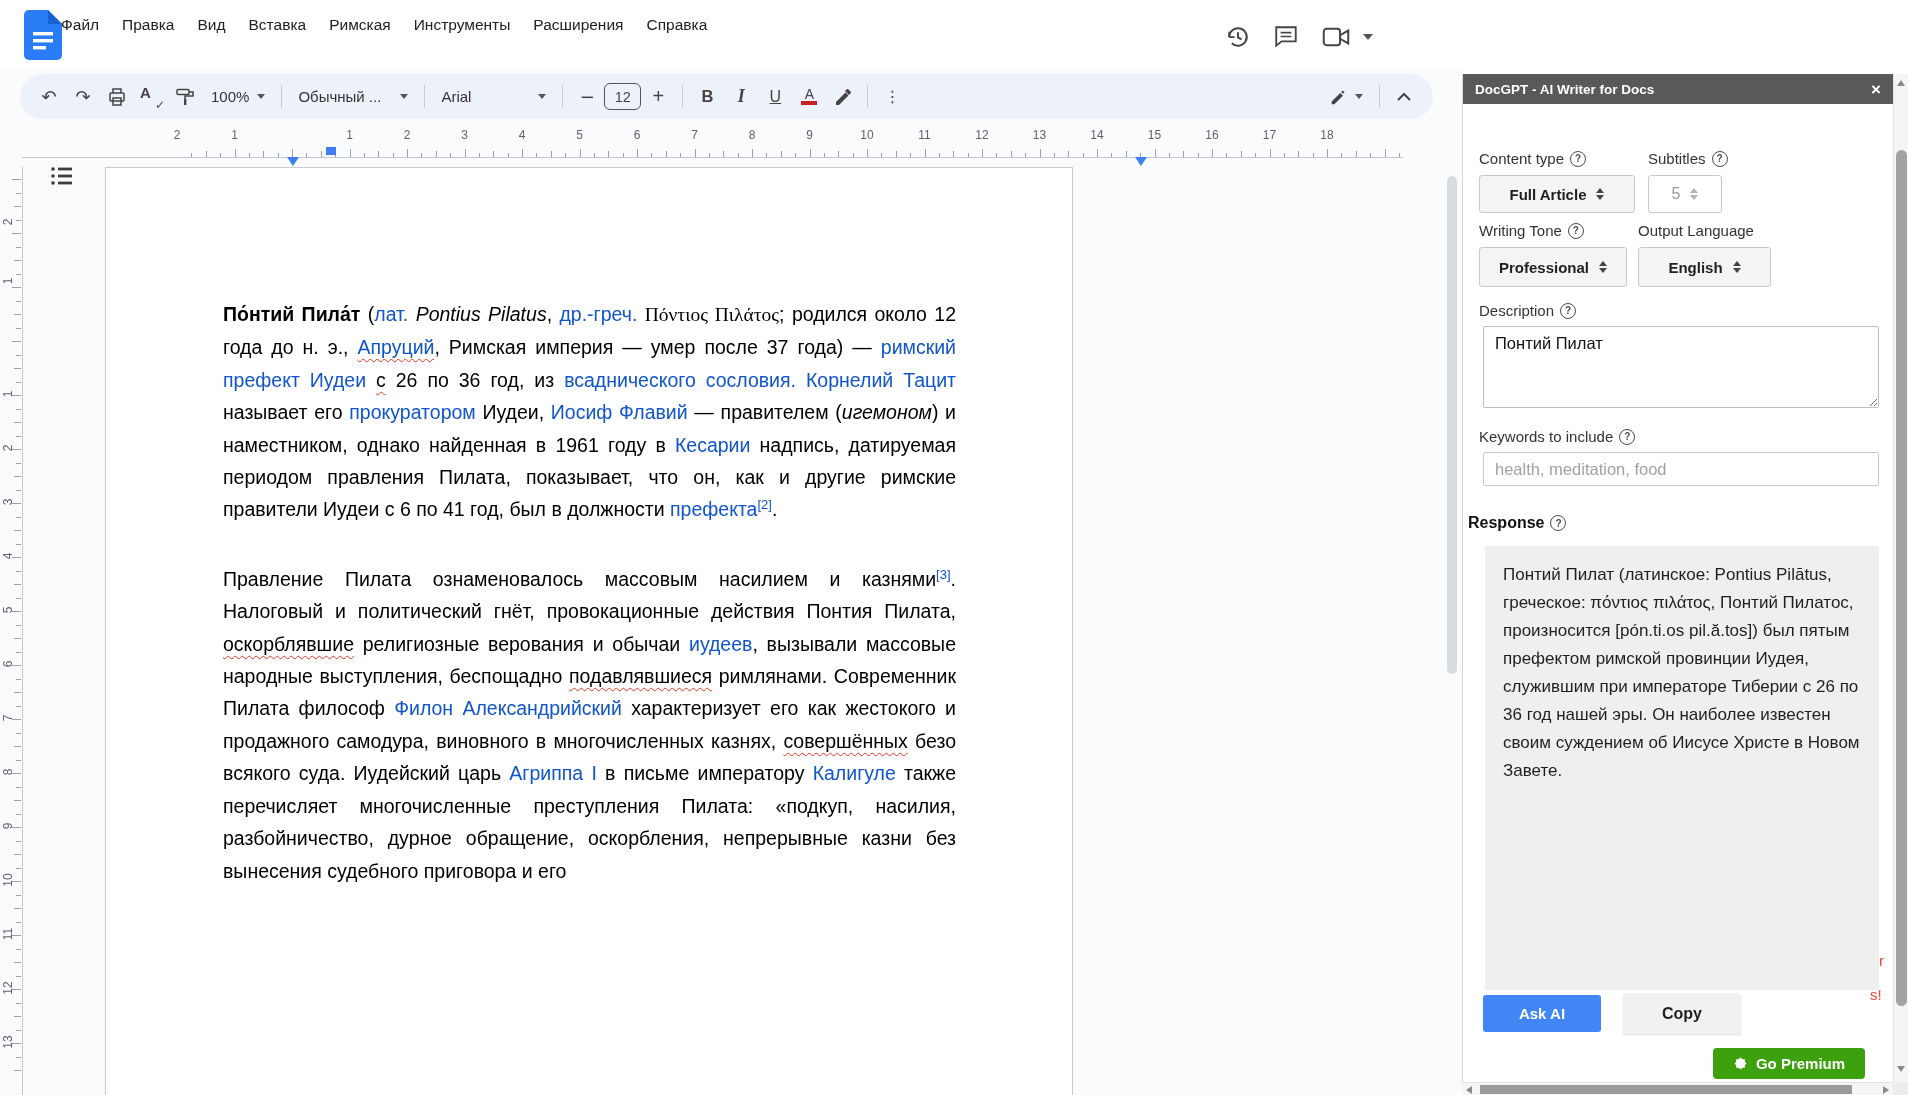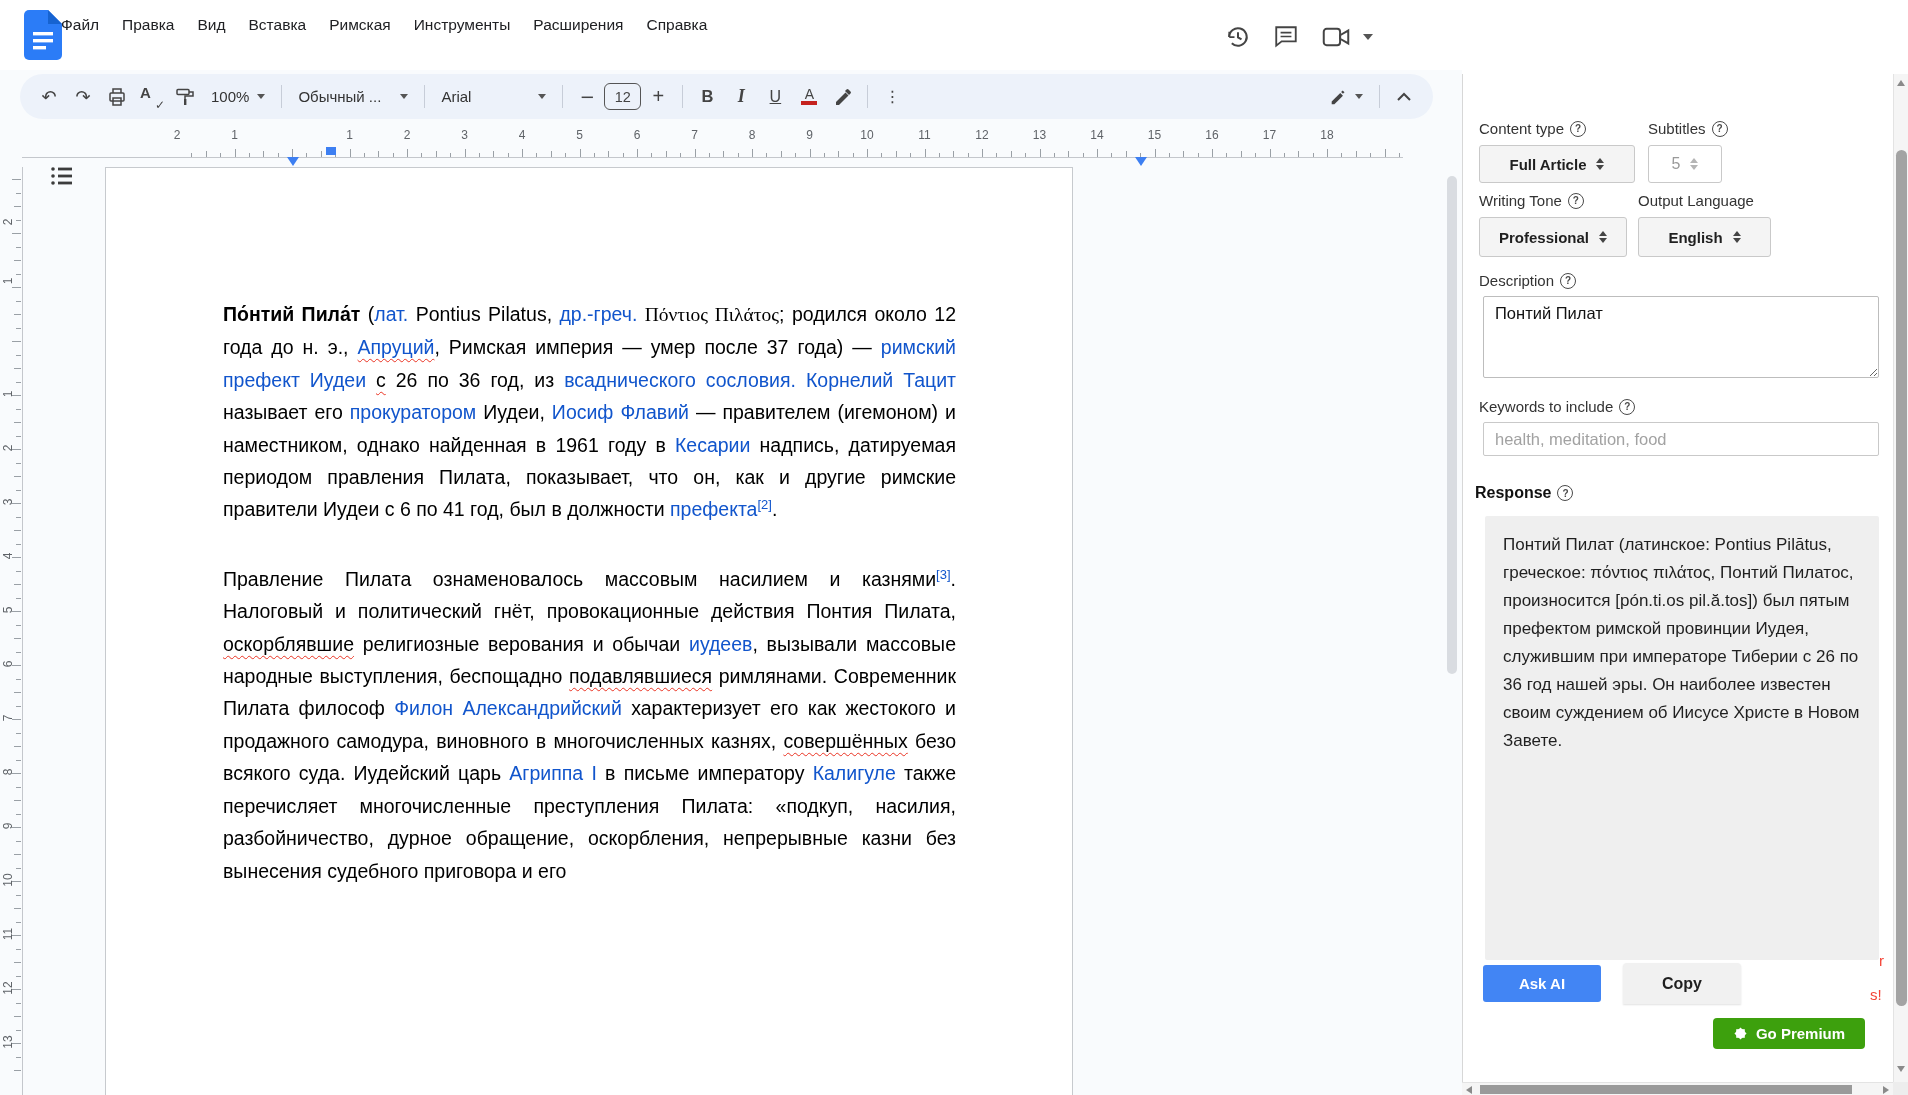--- a/index.html
+++ b/index.html
@@ -54,21 +54,21 @@
 
   #outline-btn{position:absolute;left:44px;top:88px;width:36px;height:36px;border:none;background:transparent;display:flex;align-items:center;justify-content:center;border-radius:50%;}
 
   
   #page{position:absolute;left:105px;top:97px;width:968px;height:1100px;background:#fff;border:1px solid #c7cace;
         padding:130px 116px 0 117px;box-sizing:border-box;}
   .docpara{margin:0;text-align:justify;font-size:19.5px;line-height:32.4px;color:#000;}
   .docpara + .docpara{margin-top:37px;}
   .r-link{color:#1155cc;}
   .r-b{font-weight:bold;}
-  .r-i{}
+  .r-i{font-style:italic;}
   .r-serif{font-family:"Liberation Serif",serif;}
   .r-sq{text-decoration-line:underline;text-decoration-style:wavy;text-decoration-color:#ea3323;
         text-decoration-thickness:1px;text-underline-offset:4px;}
   .r-sup{font-size:13px;vertical-align:7px;line-height:0;}
   #doc-scroll{position:absolute;left:1447px;top:106px;width:10px;height:498px;background:#d9dce1;border-radius:5px;}
 
   
   #sidebar{position:absolute;left:1462px;top:74px;width:431px;height:1008px;background:#fff;border-left:1px solid #d7d7d7;box-sizing:border-box;z-index:4;}
   #sb-header{height:30px;background:#595959;color:#fff;display:flex;align-items:center;padding:0 12px;font-size:13.5px;font-weight:bold;}
   #sb-close{margin-left:auto;font-size:17px;line-height:17px;}
@@ -457,20 +457,24 @@
   <div id="page">
       <div id="doc-text">
         <p class="docpara"><span class="r-b">По́нтий Пила́т</span><span> (</span><span class="r-link">лат.</span><span> </span><span class="r-i">Pontius Pilatus</span><span>, </span><span class="r-link">др.-греч.</span><span> </span><span class="r-serif">Πόντιος Πιλάτος</span><span>; родился около 12 года до н. э., </span><span class="r-link r-sq">Апруций</span><span>, Римская империя — умер после 37 года) — </span><span class="r-link">римский префект Иудеи</span><span> </span><span class="r-sq">с</span><span> 26 по 36 год, из </span><span class="r-link">всаднического сословия.</span><span> </span><span class="r-link">Корнелий Тацит</span><span> называет его </span><span class="r-link">прокуратором</span><span> Иудеи, </span><span class="r-link">Иосиф Флавий</span><span> — правителем (</span><span class="r-i">игемоном</span><span>) и наместником, однако найденная в 1961 году в </span><span class="r-link">Кесарии</span><span> надпись, датируемая периодом правления Пилата, показывает, что он, как и другие римские правители Иудеи с 6 по 41 год, был в должности </span><span class="r-link">префекта</span><span class="r-link r-sup">[2]</span><span>.</span></p>
         <p class="docpara"><span>Правление Пилата ознаменовалось массовым насилием и казнями</span><span class="r-link r-sup">[3]</span><span>. Налоговый и политический гнёт, провокационные действия Понтия Пилата, </span><span class="r-sq">оскорблявшие</span><span> религиозные верования и обычаи </span><span class="r-link">иудеев</span><span>, вызывали массовые народные выступления, беспощадно </span><span class="r-sq">подавлявшиеся</span><span> римлянами. Современник Пилата философ </span><span class="r-link">Филон Александрийский</span><span> характеризует его как жестокого и продажного самодура, виновного в многочисленных казнях, </span><span class="r-sq">совершённых</span><span> безо всякого суда. Иудейский царь </span><span class="r-link">Агриппа I</span><span> в письме императору </span><span class="r-link">Калигуле</span><span> также перечисляет многочисленные преступления Пилата: «подкуп, насилия, разбойничество, дурное обращение, оскорбления, непрерывные казни без вынесения судебного приговора и его</span></p>
       </div>
     </div>
   <div id="doc-scroll"></div>
 </div>
 
 <aside id="sidebar">
+  <div id="sb-header">
+    <span>DocGPT - AI Writer for Docs</span>
+    <span id="sb-close">×</span>
+  </div>
   <div id="sb-body">
 
     <span class="sb-label" style="left:16px;top:46px;">
       <span>Content type</span>
         <span class="help">?</span>
     </span>
     <span class="sb-label" style="left:185px;top:46px;">
       <span>Subtitles</span>
         <span class="help">?</span>
     </span>
@@ -516,21 +520,21 @@
         <span class="help">?</span>
     </span>
     <textarea id="sb-desc" style="">Понтий Пилат</textarea>
 
     <span class="sb-label" style="left:16px;top:324px;">
       <span>Keywords to include</span>
         <span class="help">?</span>
     </span>
     <input id="sb-keywords" placeholder="health, meditation, food" style="">
 
-    <span class="sb-label resp-label" style="left:12px;top:410px;">
+    <span class="sb-label resp-label" style="left:5px;top:410px;">
       <span>Response</span>
         <span class="help">?</span>
     </span>
     <div id="sb-response">
         <p class="resp-p">Понтий Пилат (латинское: Pontius Pilātus, греческое: πόντιος πιλάτος, Понтий Пилатос, произносится [pón.ti.os pil.ă.tos]) был пятым префектом римской провинции Иудея, служившим при императоре Тиберии с 26 по 36 год нашей эры. Он наиболее известен своим суждением об Иисусе Христе в Новом Завете.</p>
       </div>
 
     <button id="copy-btn">Copy</button>
     <button id="ask-ai">Ask AI</button>
     <button id="go-premium">

